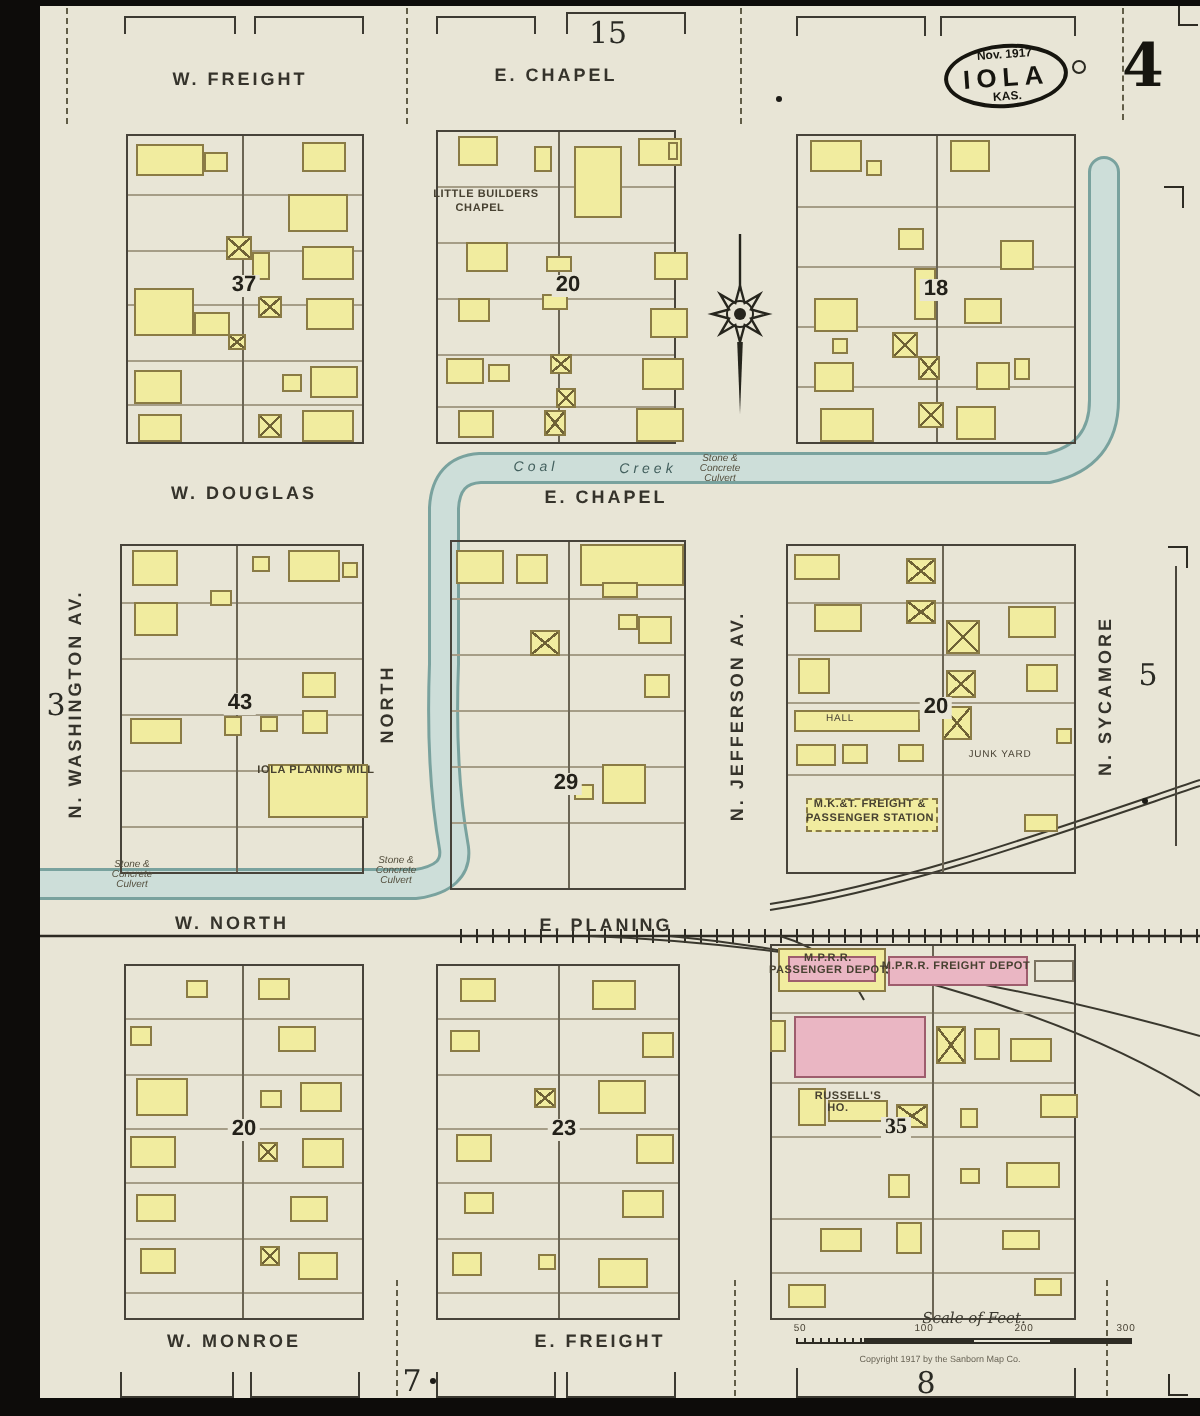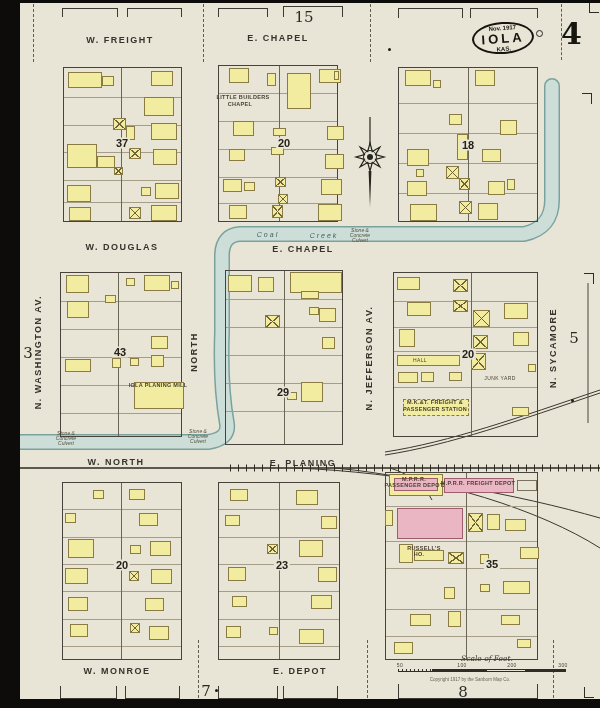--- a/index.html
+++ b/index.html
@@ -316,34 +316,34 @@
       <div class="bld y" style="left: 8px; top: 169px; width: 19px; height: 12px;"></div>
       <div class="bld y" style="left: 131px; top: 166px; width: 14px; height: 9px;"></div>
     </div>
     <span class="txt street" style="left: 120px; top: 40px;">W. FREIGHT</span>
     <span class="txt street" style="left: 278px; top: 38px;">E. CHAPEL</span>
     <span class="txt street" style="left: 122px; top: 247px;">W. DOUGLAS</span>
     <span class="txt street" style="left: 303px; top: 249px;">E. CHAPEL</span>
     <span class="txt street" style="left: 116px; top: 462px;">W. NORTH</span>
     <span class="txt street" style="left: 303px; top: 463px;">E. PLANING</span>
     <span class="txt street" style="left: 117px; top: 671px;">W. MONROE</span>
-    <span class="txt street" style="left: 300px; top: 671px;">E. DEPOT</span>
+    <span class="txt street" style="left: 300px; top: 671px;">E. FREIGHT</span>
     <span class="txt street" style="left: 38px; top: 352px; transform: translate(-50%, -50%) rotate(-90deg);">N. WASHINGTON AV.</span>
     <span class="txt street" style="left: 194px; top: 352px; transform: translate(-50%, -50%) rotate(-90deg);">NORTH</span>
     <span class="txt street" style="left: 369px; top: 358px; transform: translate(-50%, -50%) rotate(-90deg);">N. JEFFERSON AV.</span>
     <span class="txt street" style="left: 553px; top: 348px; transform: translate(-50%, -50%) rotate(-90deg);">N. SYCAMORE</span>
     <span class="txt blocknum" style="left: 122px; top: 143px;">37</span>
     <span class="txt blocknum" style="left: 284px; top: 143px;">20</span>
     <span class="txt blocknum" style="left: 468px; top: 145px;">18</span>
     <span class="txt blocknum" style="left: 120px; top: 352px;">43</span>
     <span class="txt blocknum" style="left: 283px; top: 354px; margin-top: 38px;">29</span>
     <span class="txt blocknum" style="left: 468px; top: 354px;">20</span>
     <span class="txt blocknum" style="left: 122px; top: 565px;">20</span>
     <span class="txt blocknum" style="left: 282px; top: 565px;">23</span>
-    <span class="txt blocknum" style="left: 492px; top: 564px;">35</span>
+    <span class="txt blocknum" style="left: 448px; top: 564px; font-family: Liberation Serif, serif;">35</span>
     <span class="txt pageref" style="left: 304px; top: 17px;">15</span>
     <span class="txt pageref" style="left: 28px; top: 353px;">3</span>
     <span class="txt pageref" style="left: 574px; top: 338px;">5</span>
     <span class="txt pageref" style="left: 206px; top: 691px;">7</span>
     <span class="txt pageref" style="left: 463px; top: 692px;">8</span>
     <span class="txt lbl" style="left: 243px; top: 98px;">LITTLE BUILDERS</span>
     <span class="txt lbl" style="left: 240px; top: 105px;">CHAPEL</span>
     <span class="txt lbl" style="left: 158px; top: 386px;">IOLA PLANING MILL</span>
     <span class="txt lbl" style="left: 435px; top: 403px;">M.K.&amp;T. FREIGHT &amp;</span>
     <span class="txt lbl" style="left: 435px; top: 410px;">PASSENGER STATION</span>

